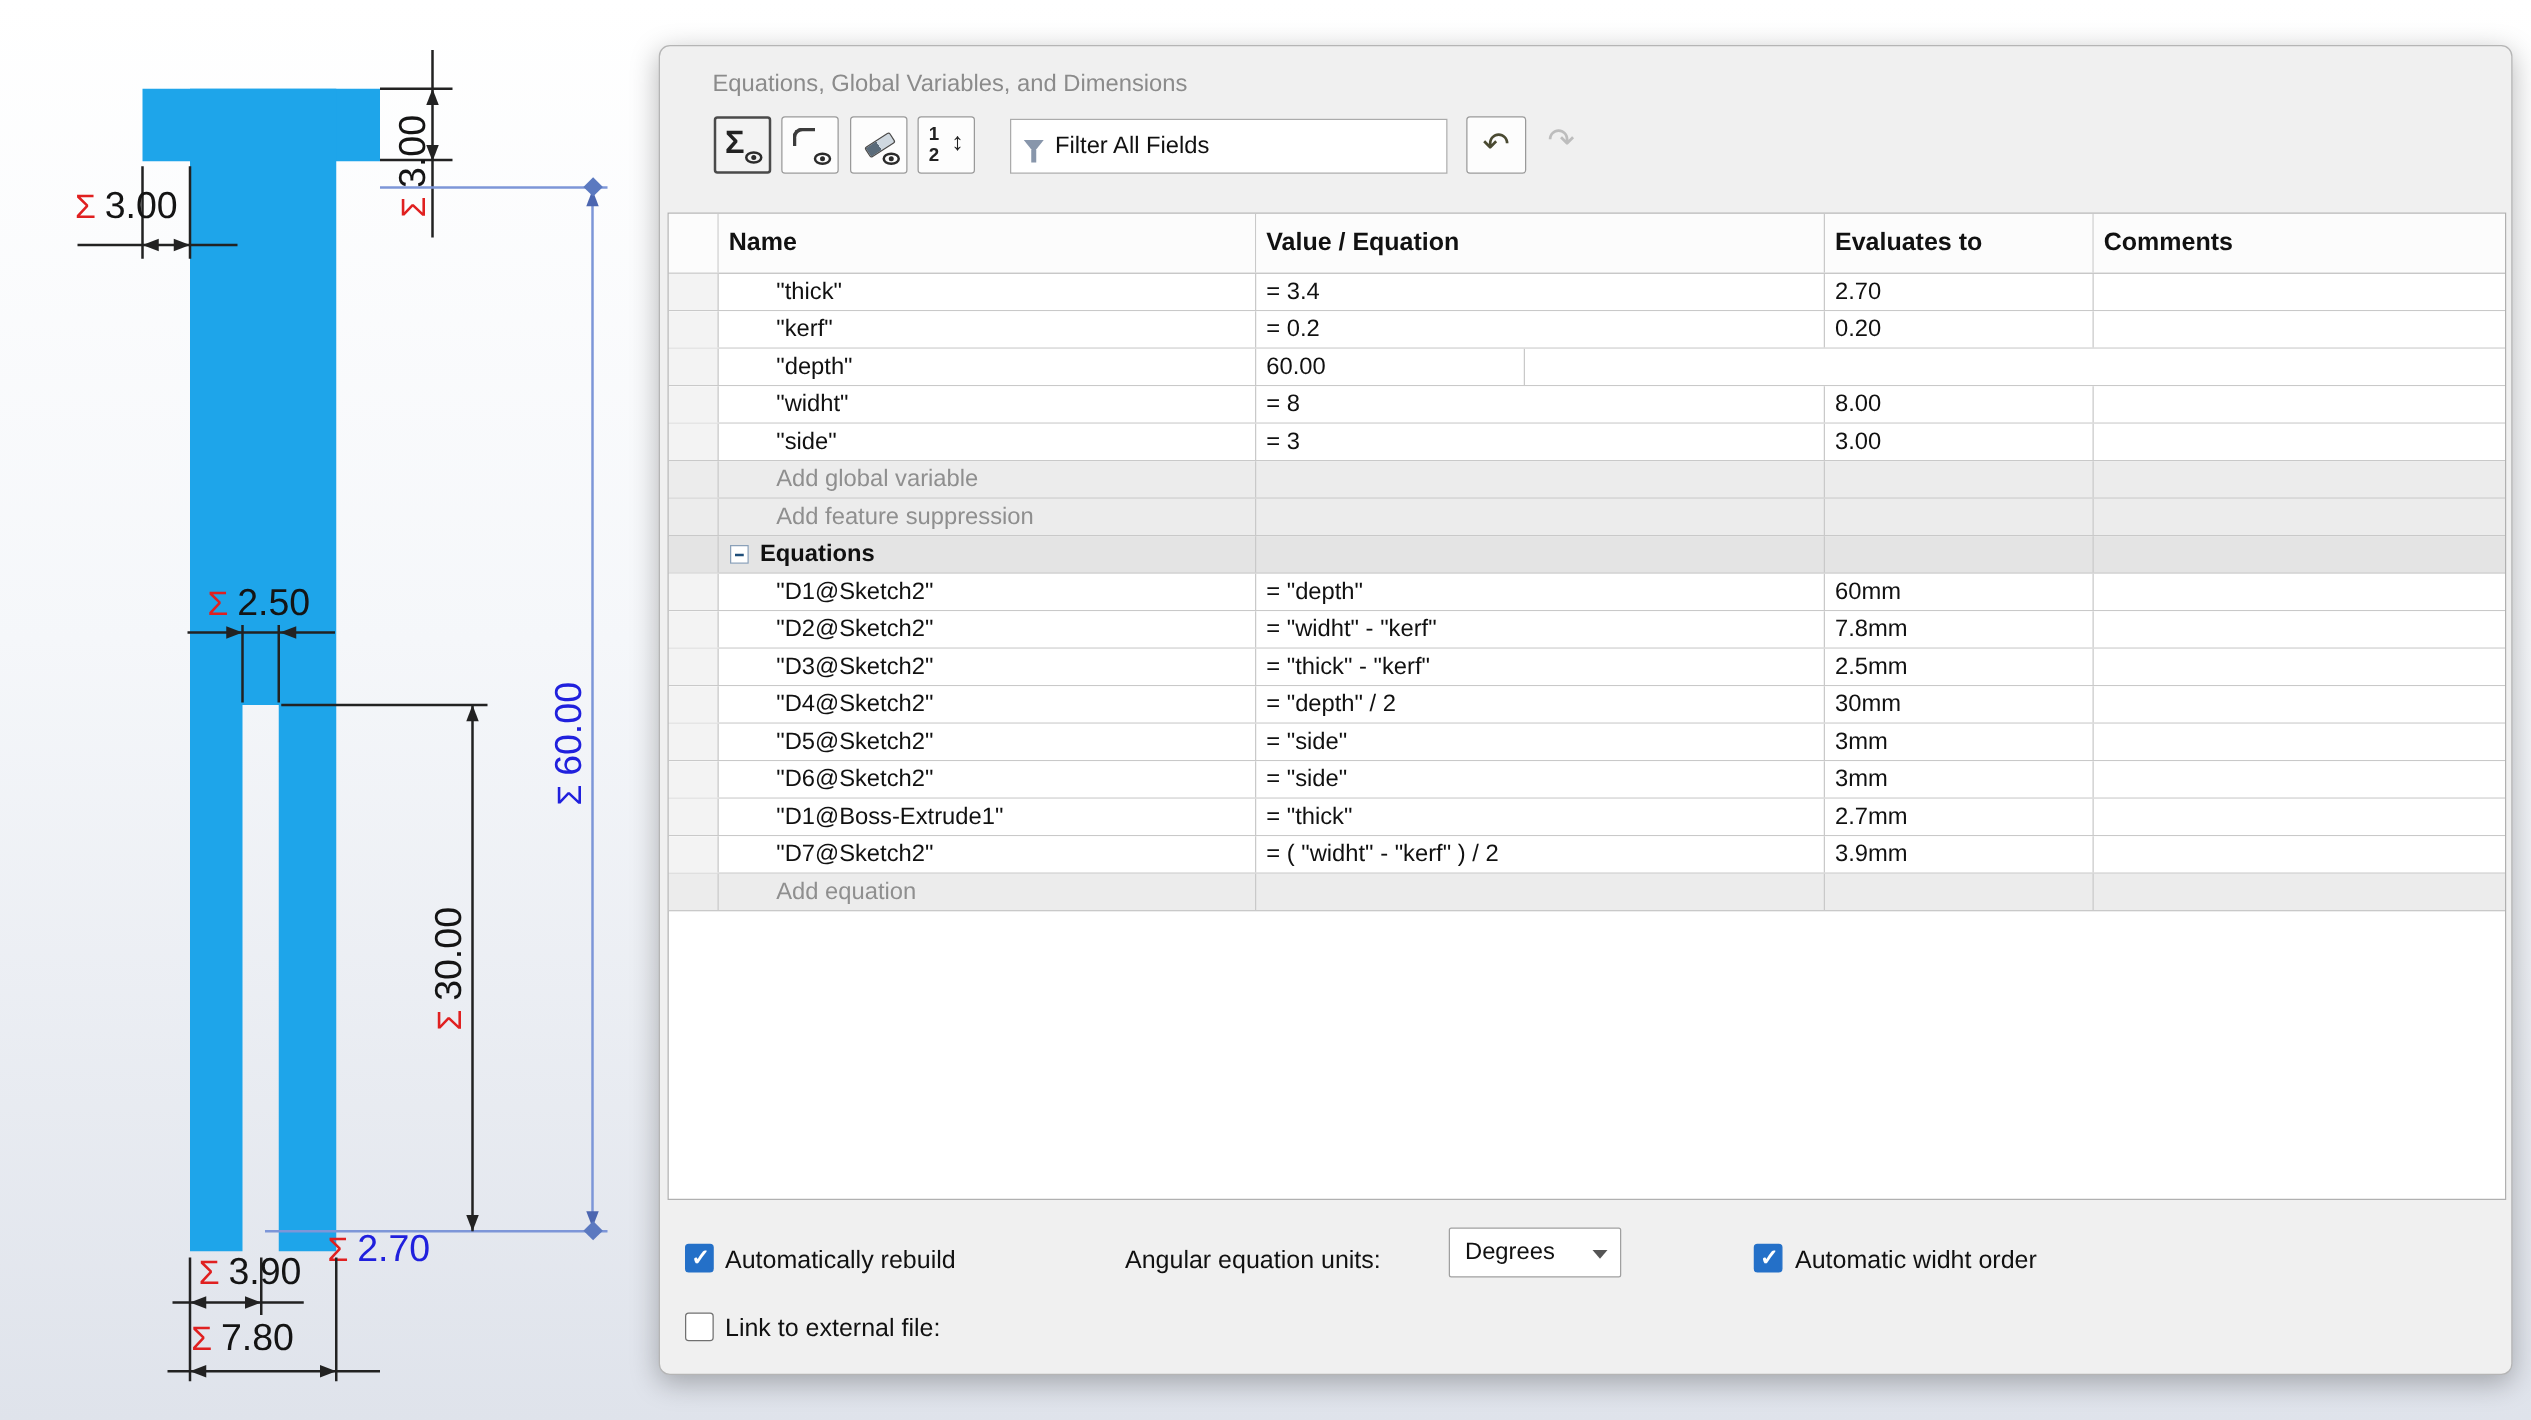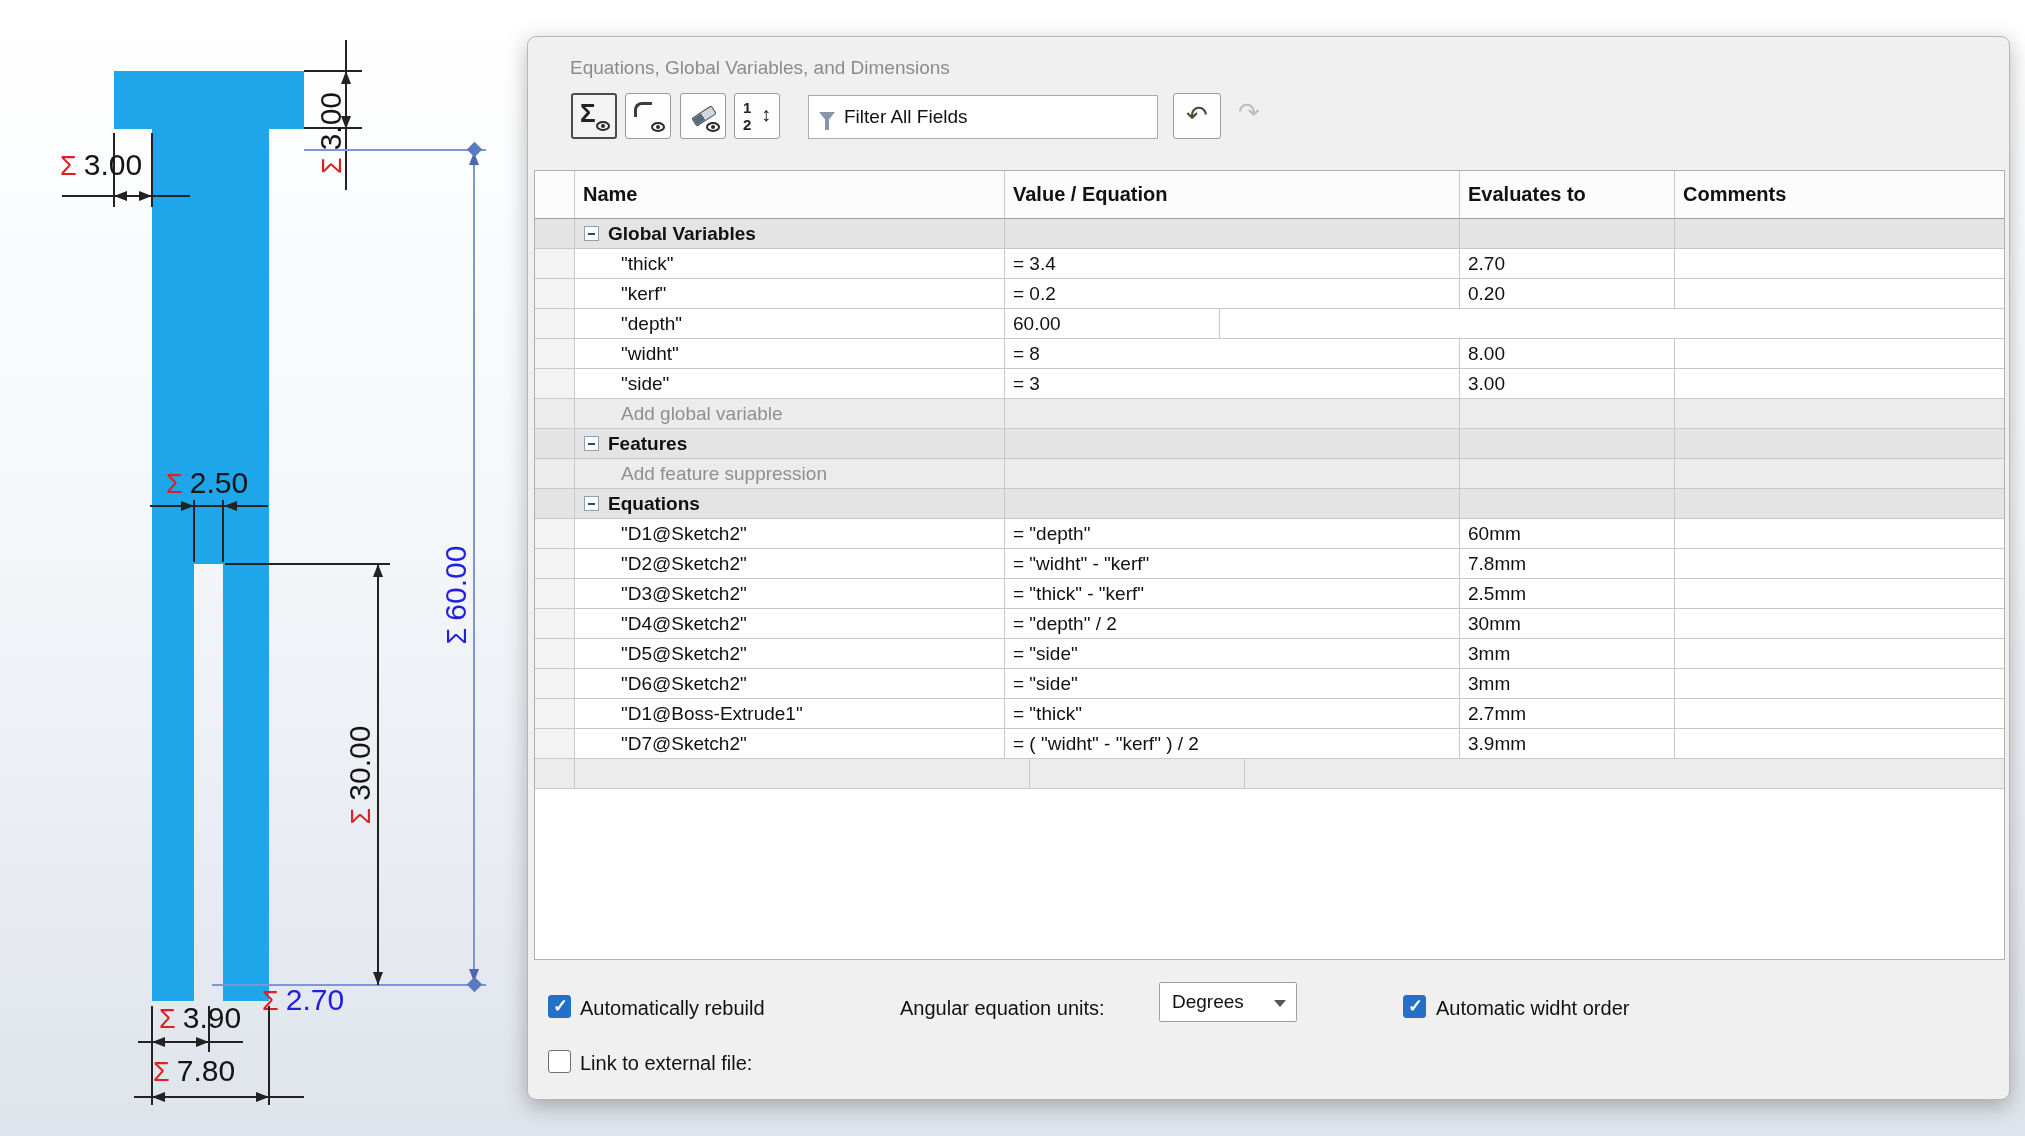--- a/index.html
+++ b/index.html
@@ -210,30 +210,20 @@
     <div class="redo-ic">↷</div>
 
     <div id="tbl">
         <div class="trow thead">
           <div class="c0"></div>
           <div class="c1">Name</div>
           <div class="c2">Value / Equation</div>
           <div class="c3">Evaluates to</div>
           <div class="c4">Comments</div>
         </div>
-        <div class="trow group">
-          <div class="c0"></div>
-          <div class="c1">
-            <div class="minusbox"></div>
-            <span>Global Variables</span>
-          </div>
-          <div class="c2"></div>
-          <div class="c3"></div>
-          <div class="c4"></div>
-        </div>
         <div class="trow data">
           <div class="c0"></div>
           <div class="c1">"thick"</div>
           <div class="c2">= 3.4</div>
           <div class="c3">2.70</div>
           <div class="c4"></div>
         </div>
         <div class="trow data">
           <div class="c0"></div>
           <div class="c1">"kerf"</div>
@@ -257,30 +247,20 @@
         <div class="trow data">
           <div class="c0"></div>
           <div class="c1">"side"</div>
           <div class="c2">= 3</div>
           <div class="c3">3.00</div>
           <div class="c4"></div>
         </div>
         <div class="trow add">
           <div class="c0"></div>
           <div class="c1">Add global variable</div>
-          <div class="c2"></div>
-          <div class="c3"></div>
-          <div class="c4"></div>
-        </div>
-        <div class="trow group">
-          <div class="c0"></div>
-          <div class="c1">
-            <div class="minusbox"></div>
-            <span>Features</span>
-          </div>
           <div class="c2"></div>
           <div class="c3"></div>
           <div class="c4"></div>
         </div>
         <div class="trow add">
           <div class="c0"></div>
           <div class="c1">Add feature suppression</div>
           <div class="c2"></div>
           <div class="c3"></div>
           <div class="c4"></div>
@@ -346,20 +326,21 @@
         </div>
         <div class="trow data">
           <div class="c0"></div>
           <div class="c1">"D7@Sketch2"</div>
           <div class="c2">= ( "widht" - "kerf" ) / 2</div>
           <div class="c3">3.9mm</div>
           <div class="c4"></div>
         </div>
         <div class="trow add">
           <div class="c0"></div>
+          <div class="c1">Add equation</div>
           <div class="c2"></div>
           <div class="c3"></div>
           <div class="c4"></div>
         </div>
       </div>
 
     <div class="cb checked" style="left:20px;top:958px;"></div>
     <div class="flabel" style="left:52px;top:960px;">Automatically rebuild</div>
 
     <div class="flabel" style="left:372px;top:960px;">Angular equation units:</div>

